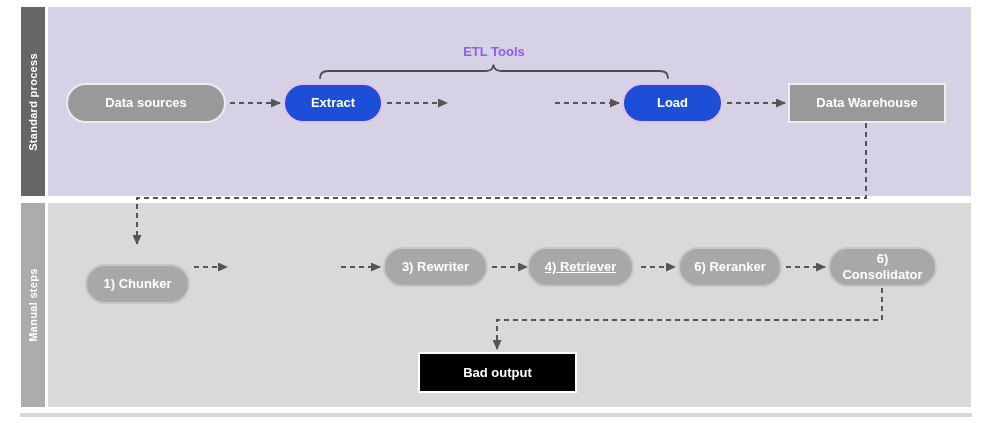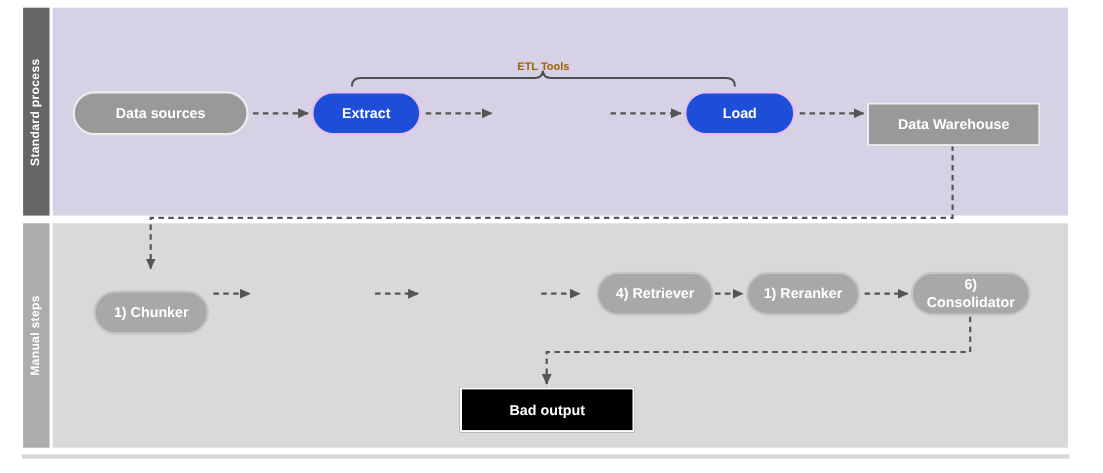--- a/index.html
+++ b/index.html
@@ -31,22 +31,22 @@
   }
   .pill{border-radius:20px;}
   .etl-pill{background:#1d4ed8;border:2px solid #e6c0ec;}
   .gray-box{background:#999999;border:2px solid #ededed;}
   .manual-pill{background:#a8a8a8;border:2px solid #c6c6c6;}
   .bad-box{background:#000000;border:2px solid #ffffff;height:41px;}
   .node span{padding:0 8px;}
 
   
   .etl-label{
-    position:absolute;left:434px;top:56px;width:120px;text-align:center;z-index:3;
-    color:#a16207;font-weight:bold;font-size:10px;
+    position:absolute;left:434px;top:44px;width:120px;text-align:center;z-index:3;
+    color:#8b5cf6;font-weight:bold;font-size:13px;
   }
 </style>
 </head>
 <body>
 
 <div class="canvas">
 
   <div class="lane-label lane1-label">
     <span>Standard process</span>
   </div>
@@ -88,32 +88,35 @@
 
   <div class="node gray-box" style="left:66px;top:83px;width:160px;border-radius:20px;">
     <span>Data sources</span>
   </div>
   <div class="node pill etl-pill" style="left:283px;top:83px;width:100px;">
     <span>Extract</span>
   </div>
   <div class="node pill etl-pill" style="left:622px;top:83px;width:101px;text-align:right;">
     <span>Load</span>
   </div>
-  <div class="node gray-box" style="left:788px;top:93px;width:158px;">
+  <div class="node gray-box" style="left:788px;top:83px;width:158px;">
     <span>Data Warehouse</span>
   </div>
 
   <div class="node pill manual-pill" style="left:85px;top:264px;width:105px;">
     <span>1) Chunker</span>
   </div>
-  <div class="node pill manual-pill" style="left:542px;top:247px;width:107px;">
+  <div class="node pill manual-pill" style="left:383px;top:247px;width:105px;">
+    <span>3) Rewriter</span>
+  </div>
+  <div class="node pill manual-pill" style="left:527px;top:247px;width:107px;text-decoration:underline;">
     <span>4) Retriever</span>
   </div>
   <div class="node pill manual-pill" style="left:678px;top:247px;width:104px;">
-    <span>1) Reranker</span>
+    <span>6) Reranker</span>
   </div>
   <div class="node pill manual-pill" style="left:828px;top:247px;width:109px;">
     <span>6) Consolidator</span>
   </div>
 
   <div class="node bad-box" style="left:418px;top:352px;width:159px;">
     <span>Bad output</span>
   </div>
 
 </div>

